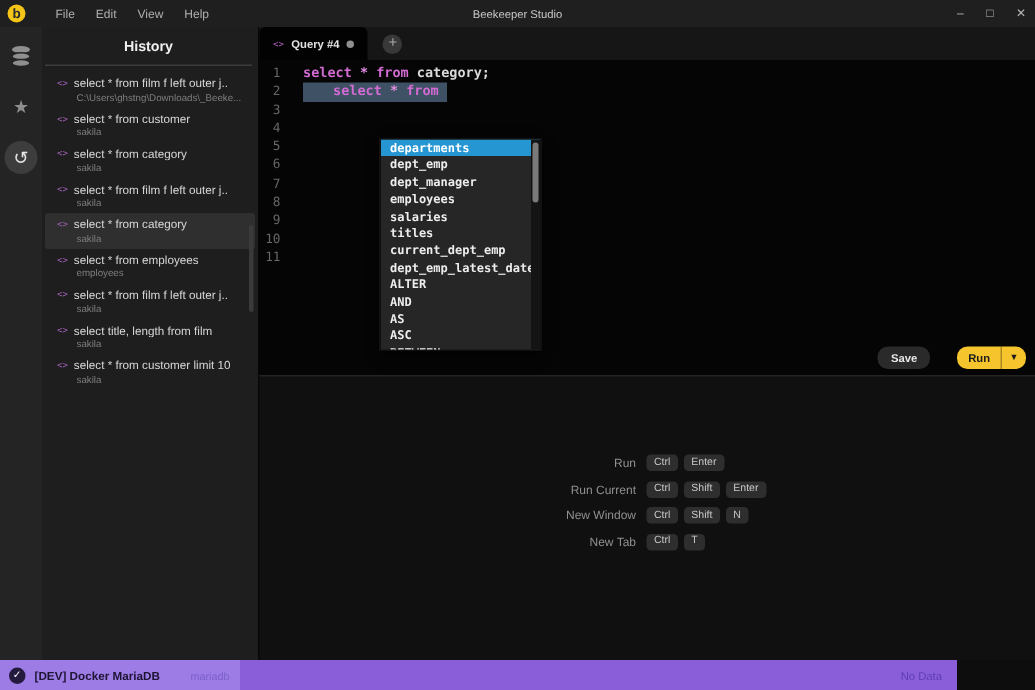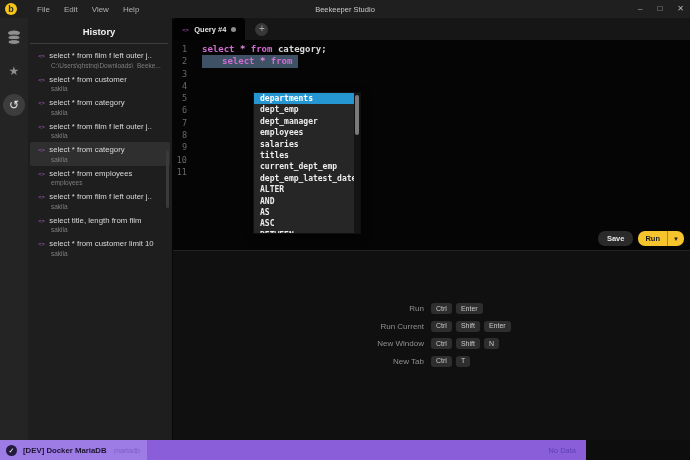--- a/index.html
+++ b/index.html
@@ -83,21 +83,21 @@
            white-space:nowrap; }
   .ditem.selected { background:#2596d1; color:#ffffff; }
   .dscroll-track { position:absolute; right:0; top:0; width:6px; height:100%;
                    background:#141414; }
   .dscroll-thumb { position:absolute; right:1px; top:2px; width:4px; height:40px;
                    background:#7a7a7a; border-radius:2px; }
 
   
   .toolbar { position:absolute; left:0; top:210px; width:517px; height:21px;
              background:#050505; display:flex; justify-content:flex-end;
-             align-items:center; gap:5px; padding-right:6px; }
+             align-items:center; gap:18px; padding-right:6px; }
   .btn-save { background:#2a2a2a; border:none; color:#e8e8e8; font-size:7.5px;
               font-weight:bold; border-radius:7px; height:15px; padding:0 9px;
               font-family:"Liberation Sans", sans-serif; }
   .btn-run { background:#f6c52d; color:#1c1c1c; font-size:7.5px; font-weight:bold;
              border-radius:7px; height:15px; display:flex; align-items:center; }
   .btn-run .runlabel { padding:0 7px; }
   .btn-run .rundivider { width:1px; height:15px; background:rgba(0,0,0,.3); }
   .btn-run .runcaret { padding:0 5px; font-size:6px; }
 
   
@@ -105,21 +105,21 @@
              background:#101010; border-top:1px solid #242424; }
   .shortcuts { position:absolute; left:176px; top:52px; }
   .srow { display:flex; align-items:center; margin-bottom:6.5px; height:11px; }
   .srow .slabel { width:75px; text-align:right; color:#909090; font-size:8px;
                   margin-right:7px; }
   .skeys { display:flex; gap:4px; }
   .kbd { background:#2e2e2e; color:#c8c8c8; border-radius:3px; font-size:7px;
          padding:1.5px 5px; line-height:8px; }
 
   
-  .statusbar { position:absolute; left:0; top:440px; width:586px; height:20px;
+  .statusbar { position:absolute; left:0; top:440px; width:638px; height:20px;
                display:flex; z-index:40; }
   .status-left { width:173px; height:20px; background:#9d7ce6; display:flex;
                  align-items:center; position:relative; }
   .status-right { width:517px; height:20px; background:#8a5ed8; position:relative; }
   .check-badge { width:11px; height:11px; border-radius:50%; background:#241a3e;
                  color:#ffffff; font-size:7px; line-height:11px; text-align:center;
                  margin-left:6px; flex:none; }
   .conn-label { color:#1e1433; font-size:7.8px; font-weight:bold; margin-left:6px;
                 white-space:nowrap; }
   .db-label { position:absolute; right:7px; color:#7b5fc8; font-size:7.2px; top:6px; }

